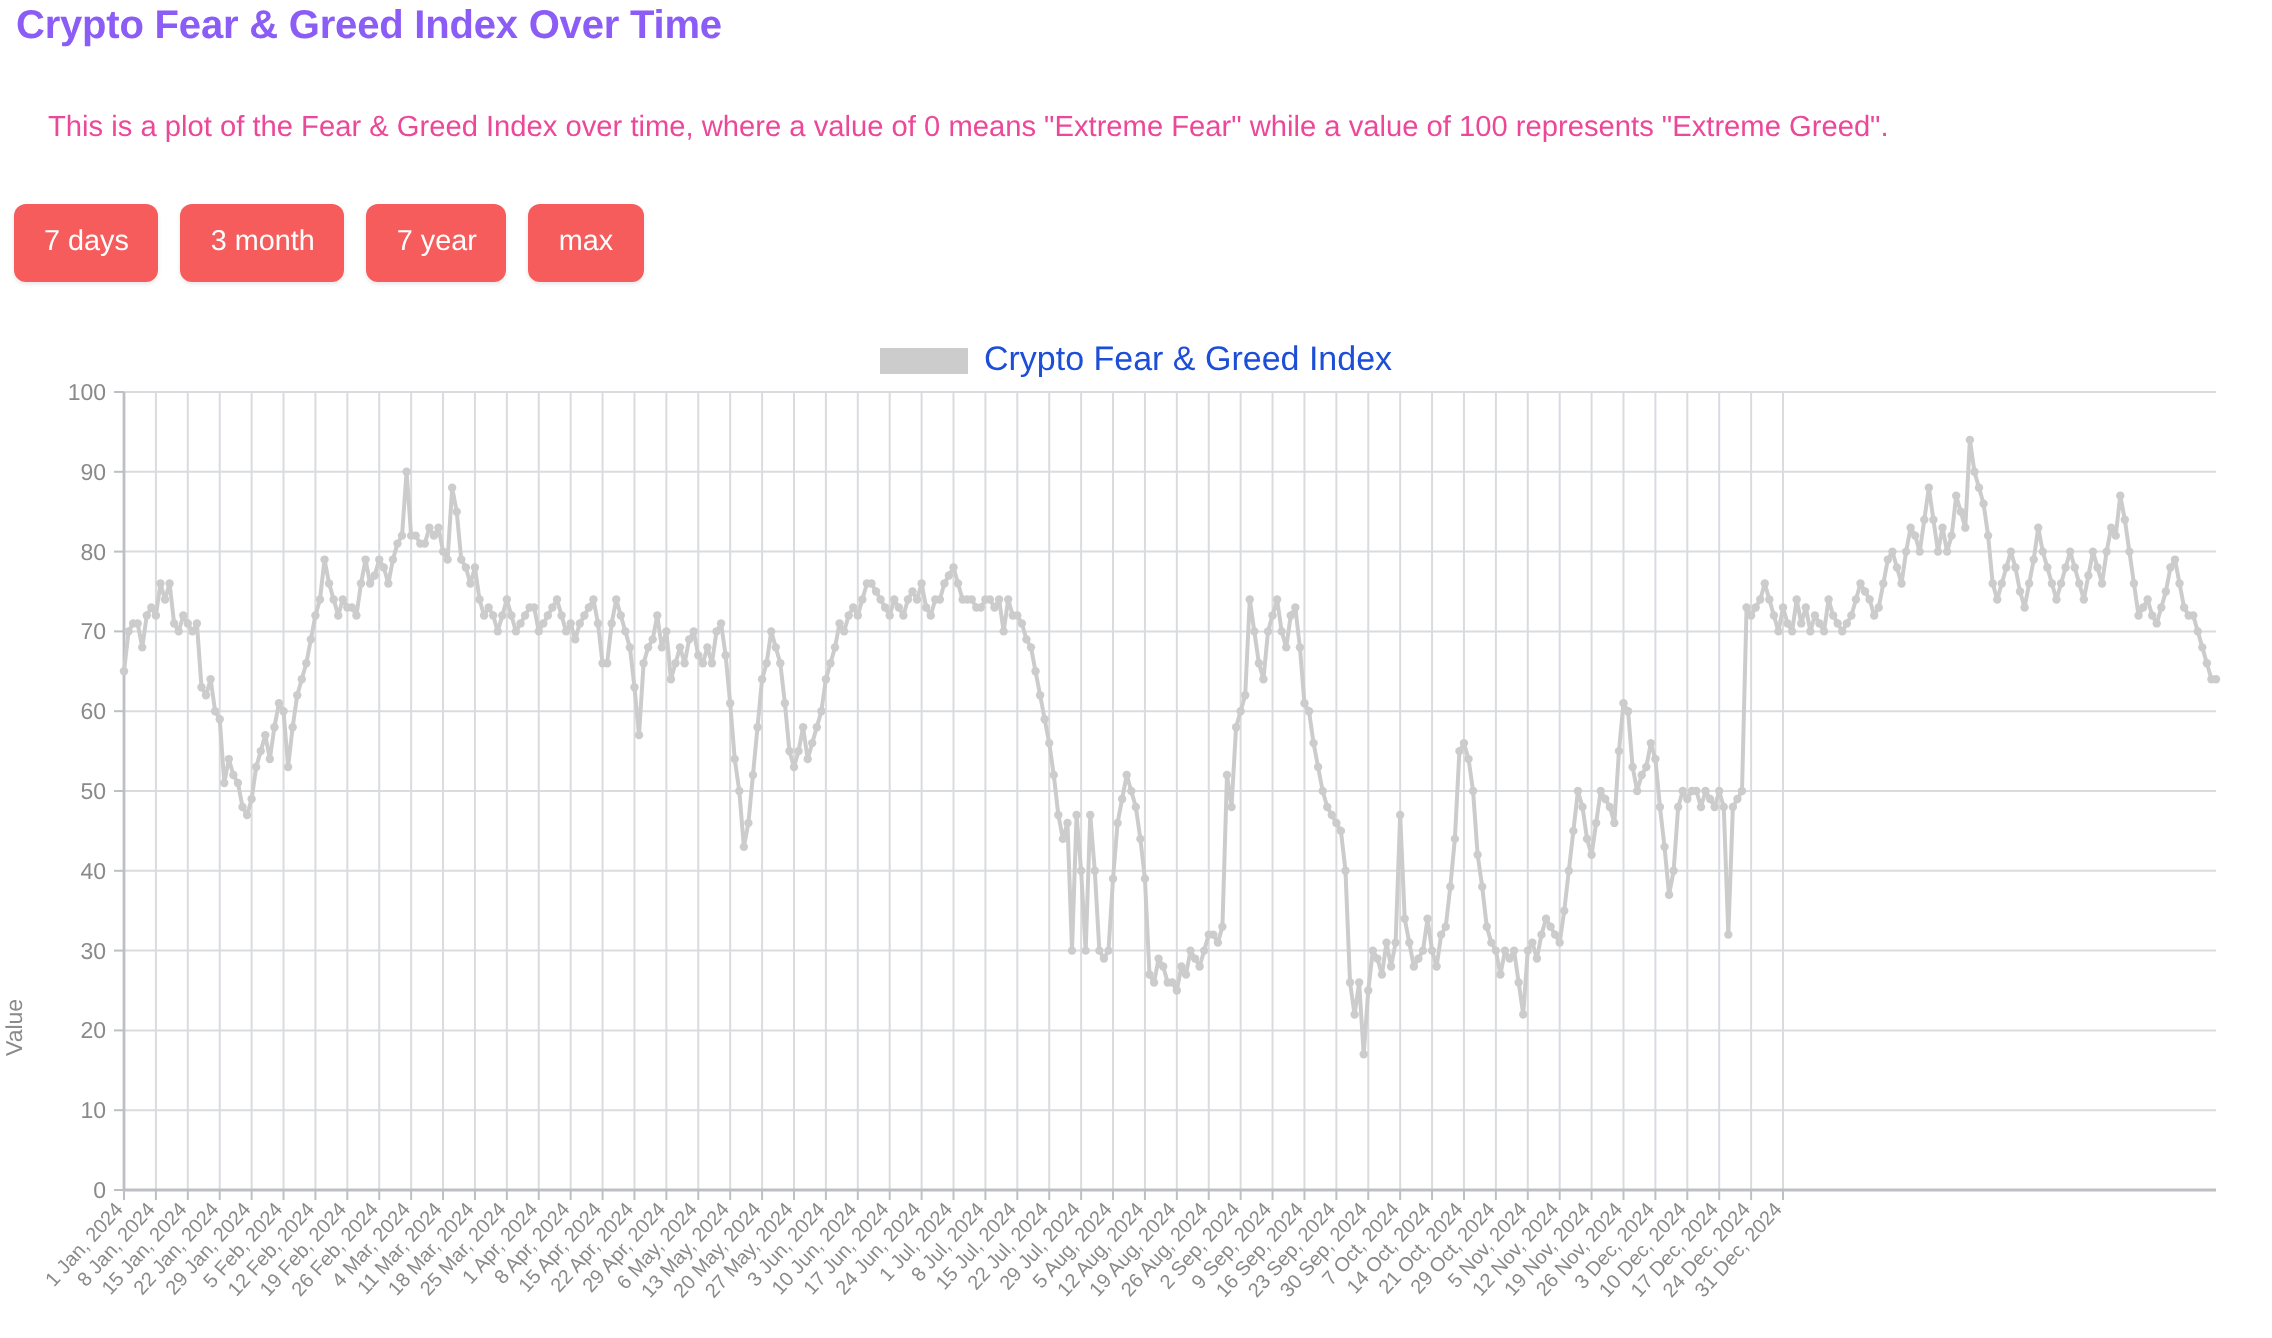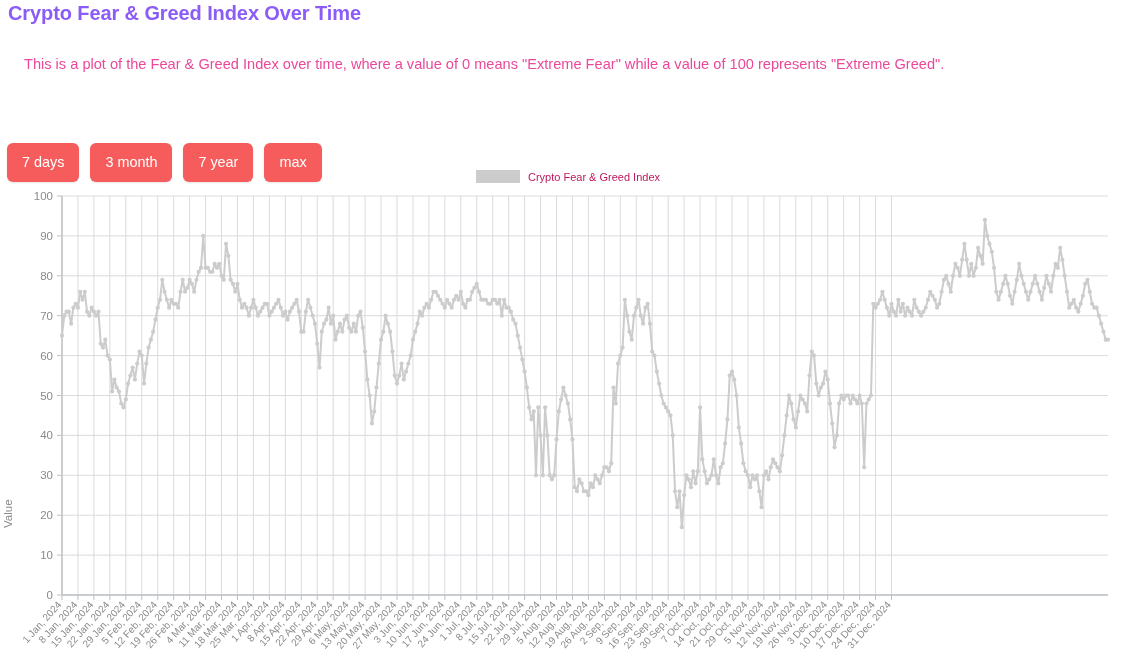--- a/index.html
+++ b/index.html
@@ -48,21 +48,20 @@
     border-radius: 6px;
     font-size: 14.4px;
     font-family: "Liberation Sans", sans-serif;
     padding: 0 15px;
     height: 39px;
     line-height: 39px;
     cursor: pointer;
     box-shadow: 0 1px 2px rgba(0,0,0,0.10);
     white-space: nowrap;
     text-align: center;
-    margin-top: 41px;
   }
 
   .chart-wrap {
     position: absolute;
     left: 0;
     top: 160px;
     width: 1136px;
     height: 509px;
   }
   .legend {
@@ -75,22 +74,22 @@
     align-items: center;
     gap: 8px;
   }
   .legend-swatch {
     width: 44px;
     height: 13px;
     background: #cccccc;
     display: inline-block;
   }
   .legend-label {
-    font-size: 11px;
-    color: #be185d;
+    font-size: 17px;
+    color: #1d4ed8;
   }
   .y-axis-title {
     position: absolute;
     left: 2px;
     top: 368px;
     font-size: 11.5px;
     color: #8a8a8a;
     transform: rotate(-90deg);
     transform-origin: left top;
     white-space: nowrap;

